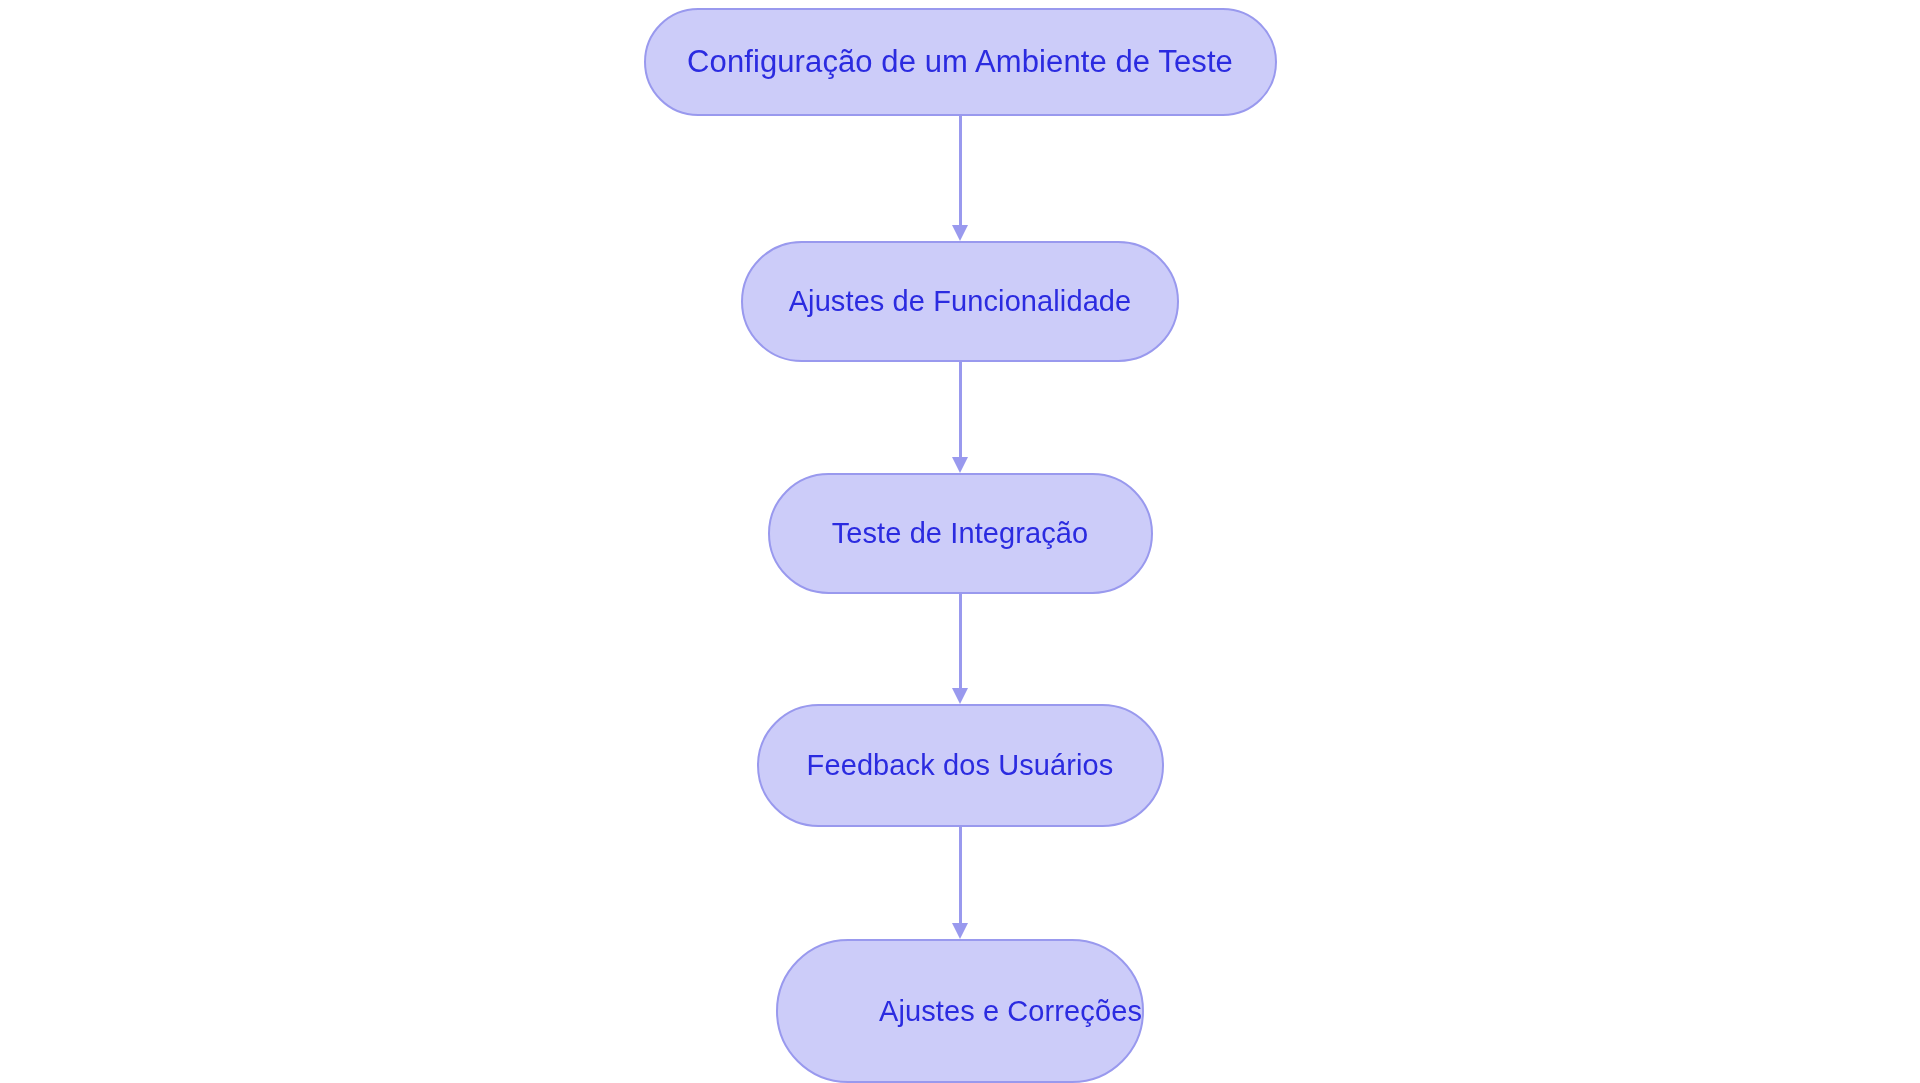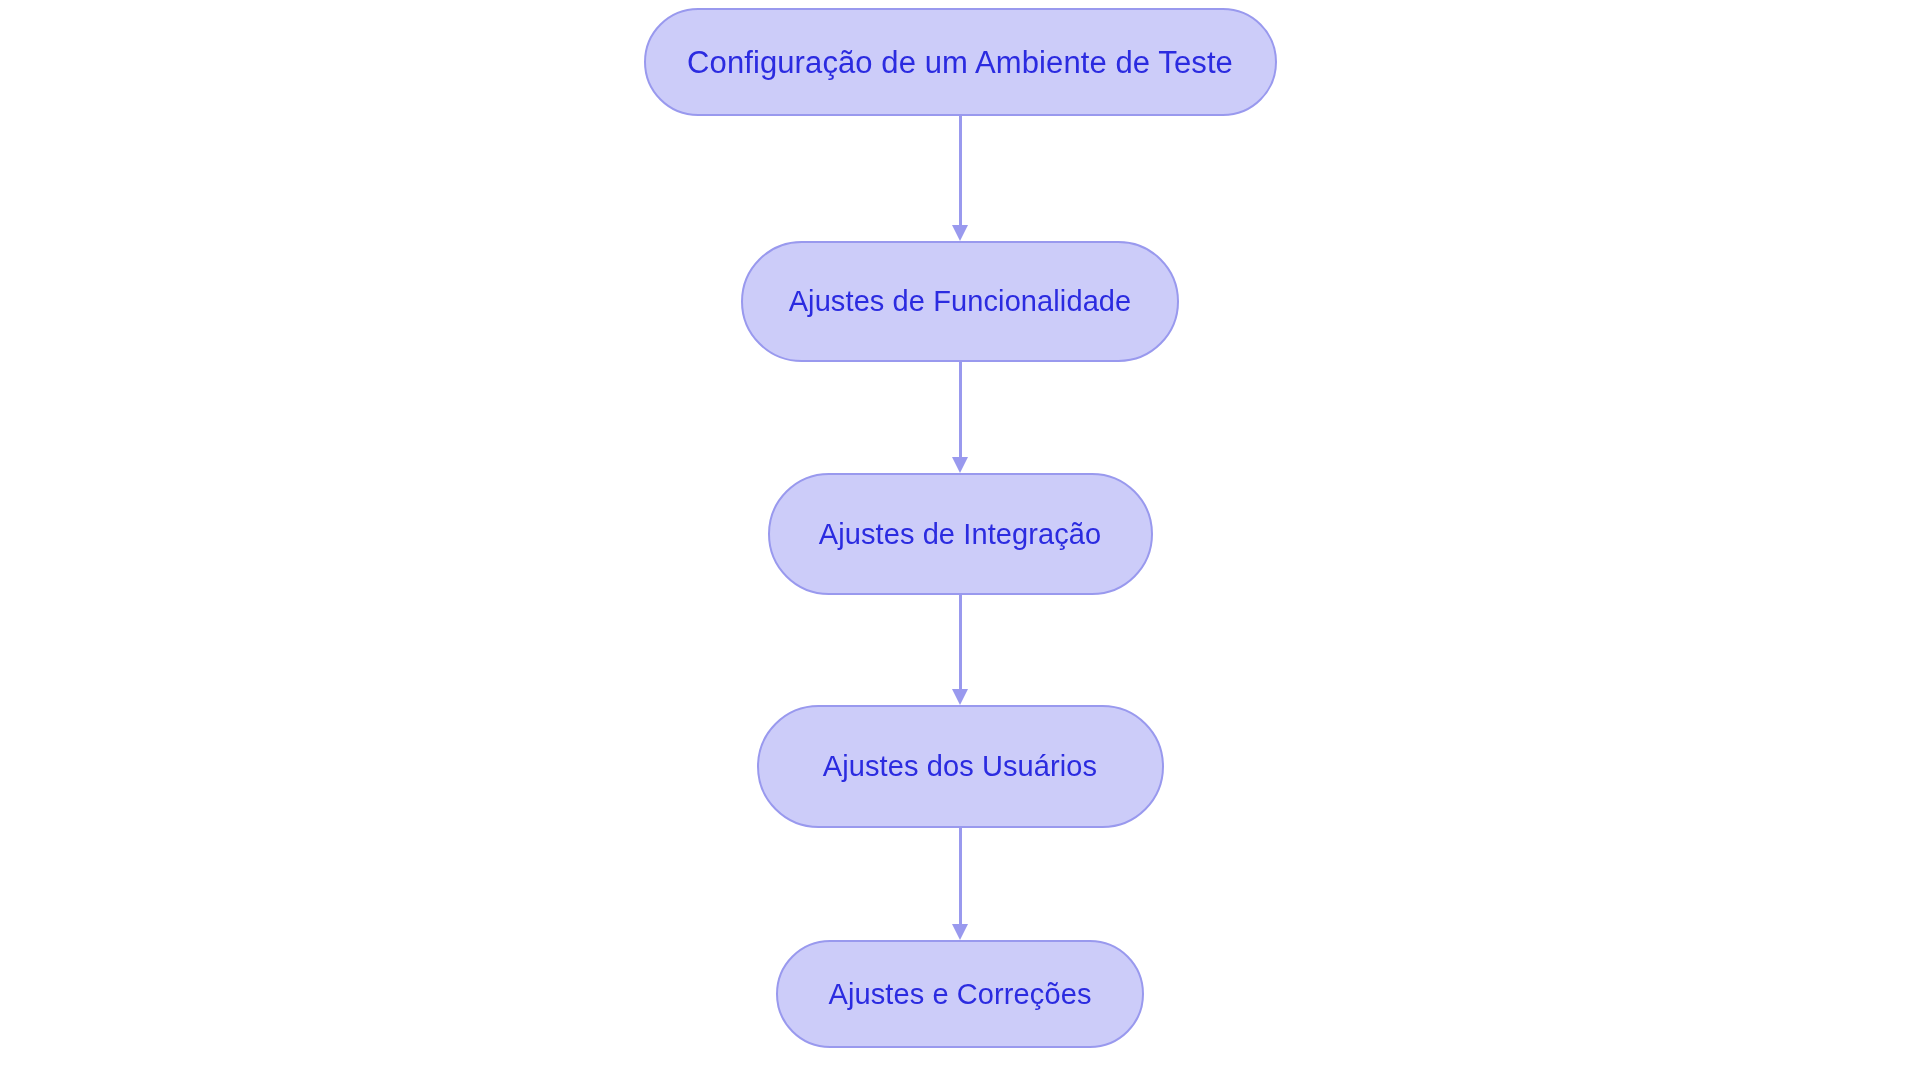--- a/index.html
+++ b/index.html
@@ -43,21 +43,21 @@
   }
   .node-label {
     display: block;
     line-height: 1;
   }
   
   .node-1 { width: 633px; height: 108px; margin-top: 8px;  font-size: 31px; }
   .node-2 { width: 438px; height: 121px; font-size: 29px; }
   .node-3 { width: 385px; height: 122px; font-size: 29px; }
   .node-4 { width: 407px; height: 123px; font-size: 29px; }
-  .node-5 { width: 368px; height: 108px; font-size: 29px; }
+  .node-5 { width: 368px; height: 144px; font-size: 29px; justify-content: flex-end; }
 
   .connector {
     position: relative;
     width: 20px;
     display: flex;
     flex-direction: column;
     align-items: center;
     justify-content: flex-start;
   }
   .connector .line {
@@ -97,30 +97,30 @@
     <div class="node node-2">
       <span class="node-label">Ajustes de Funcionalidade</span>
     </div>
 
     <div class="connector connector-2">
       <div class="line"></div>
       <div class="arrow-head"></div>
     </div>
 
     <div class="node node-3">
-      <span class="node-label">Ajustes de Integração</span>
+      <span class="node-label">Teste de Integração</span>
     </div>
 
     <div class="connector connector-3">
       <div class="line"></div>
       <div class="arrow-head"></div>
     </div>
 
     <div class="node node-4">
-      <span class="node-label">Ajustes dos Usuários</span>
+      <span class="node-label">Feedback dos Usuários</span>
     </div>
 
     <div class="connector connector-4">
       <div class="line"></div>
       <div class="arrow-head"></div>
     </div>
 
     <div class="node node-5">
       <span class="node-label">Ajustes e Correções</span>
     </div>

